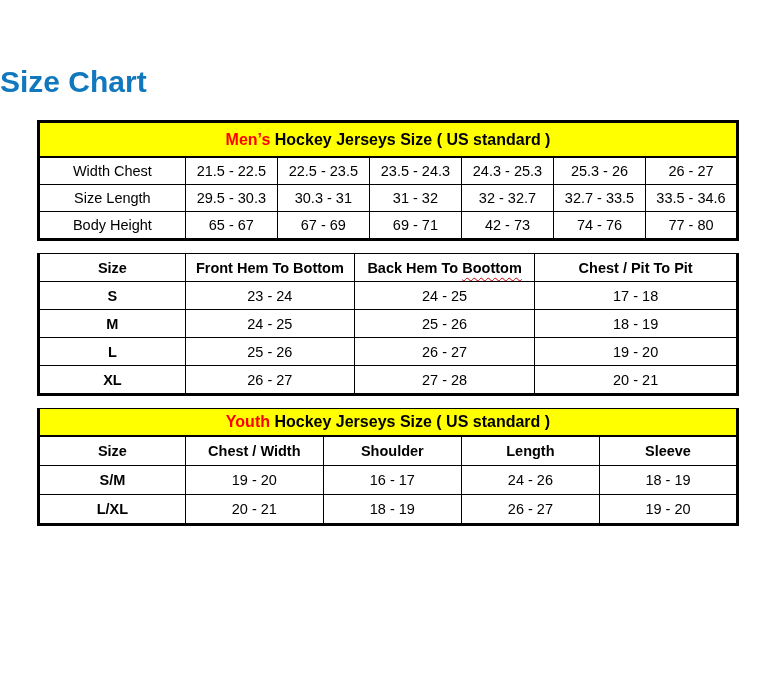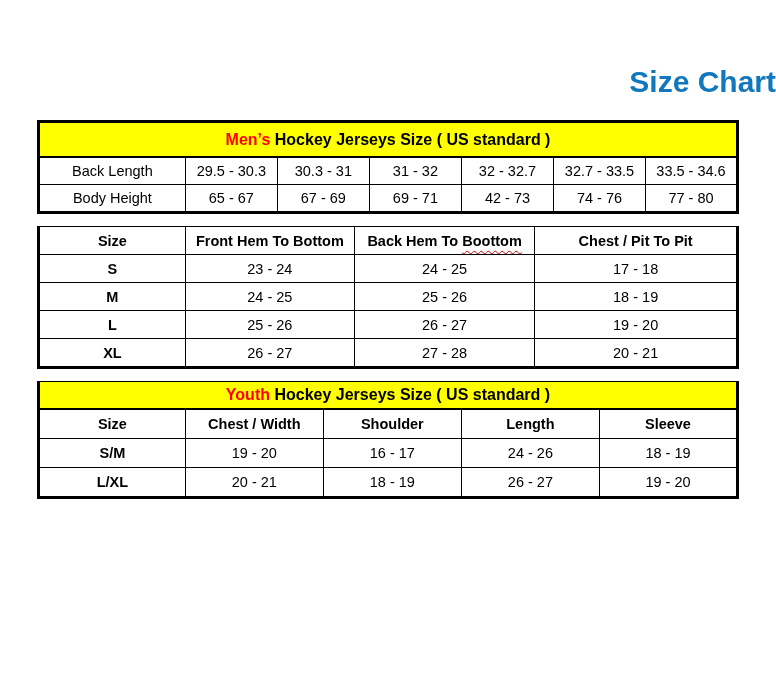--- a/index.html
+++ b/index.html
@@ -11,21 +11,21 @@
     width: 776px;
     height: 692px;
     box-sizing: border-box;
     padding-top: 64px;
     font-family: "Liberation Sans", sans-serif;
     color: #000000;
     overflow: hidden;
   }
   h1.page-title {
     margin: 0 0 20px 0;
-    text-align: right;
+    text-align: left;
     font-size: 30px;
     line-height: 36px;
     font-weight: bold;
     color: #1278BE;
     letter-spacing: 0px;
   }
   table.size-table {
     width: 702px;
     margin: 12px auto;
     border-collapse: collapse;
@@ -81,21 +81,30 @@
         <col style="width: 13.17%;">
         <col style="width: 13.17%;">
         <col style="width: 13.17%;">
         <col style="width: 13.15%;">
       </colgroup>
       <tbody>
         <tr class="band-row">
           <td colspan="7"><span class="band-highlight">Men’s</span><span> Hockey Jerseys Size ( US standard )</span></td>
         </tr>
         <tr class="data-row">
-          <td class="row-label">Back Length</td>
+          <td class="row-label">Width Chest</td>
+          <td>21.5 - 22.5</td>
+          <td>22.5 - 23.5</td>
+          <td>23.5 - 24.3</td>
+          <td>24.3 - 25.3</td>
+          <td>25.3 - 26</td>
+          <td>26 - 27</td>
+        </tr>
+        <tr class="data-row">
+          <td class="row-label">Size Length</td>
           <td>29.5 - 30.3</td>
           <td>30.3 - 31</td>
           <td>31 - 32</td>
           <td>32 - 32.7</td>
           <td>32.7 - 33.5</td>
           <td>33.5 - 34.6</td>
         </tr>
         <tr class="data-row">
           <td class="row-label">Body Height</td>
           <td>65 - 67</td>

